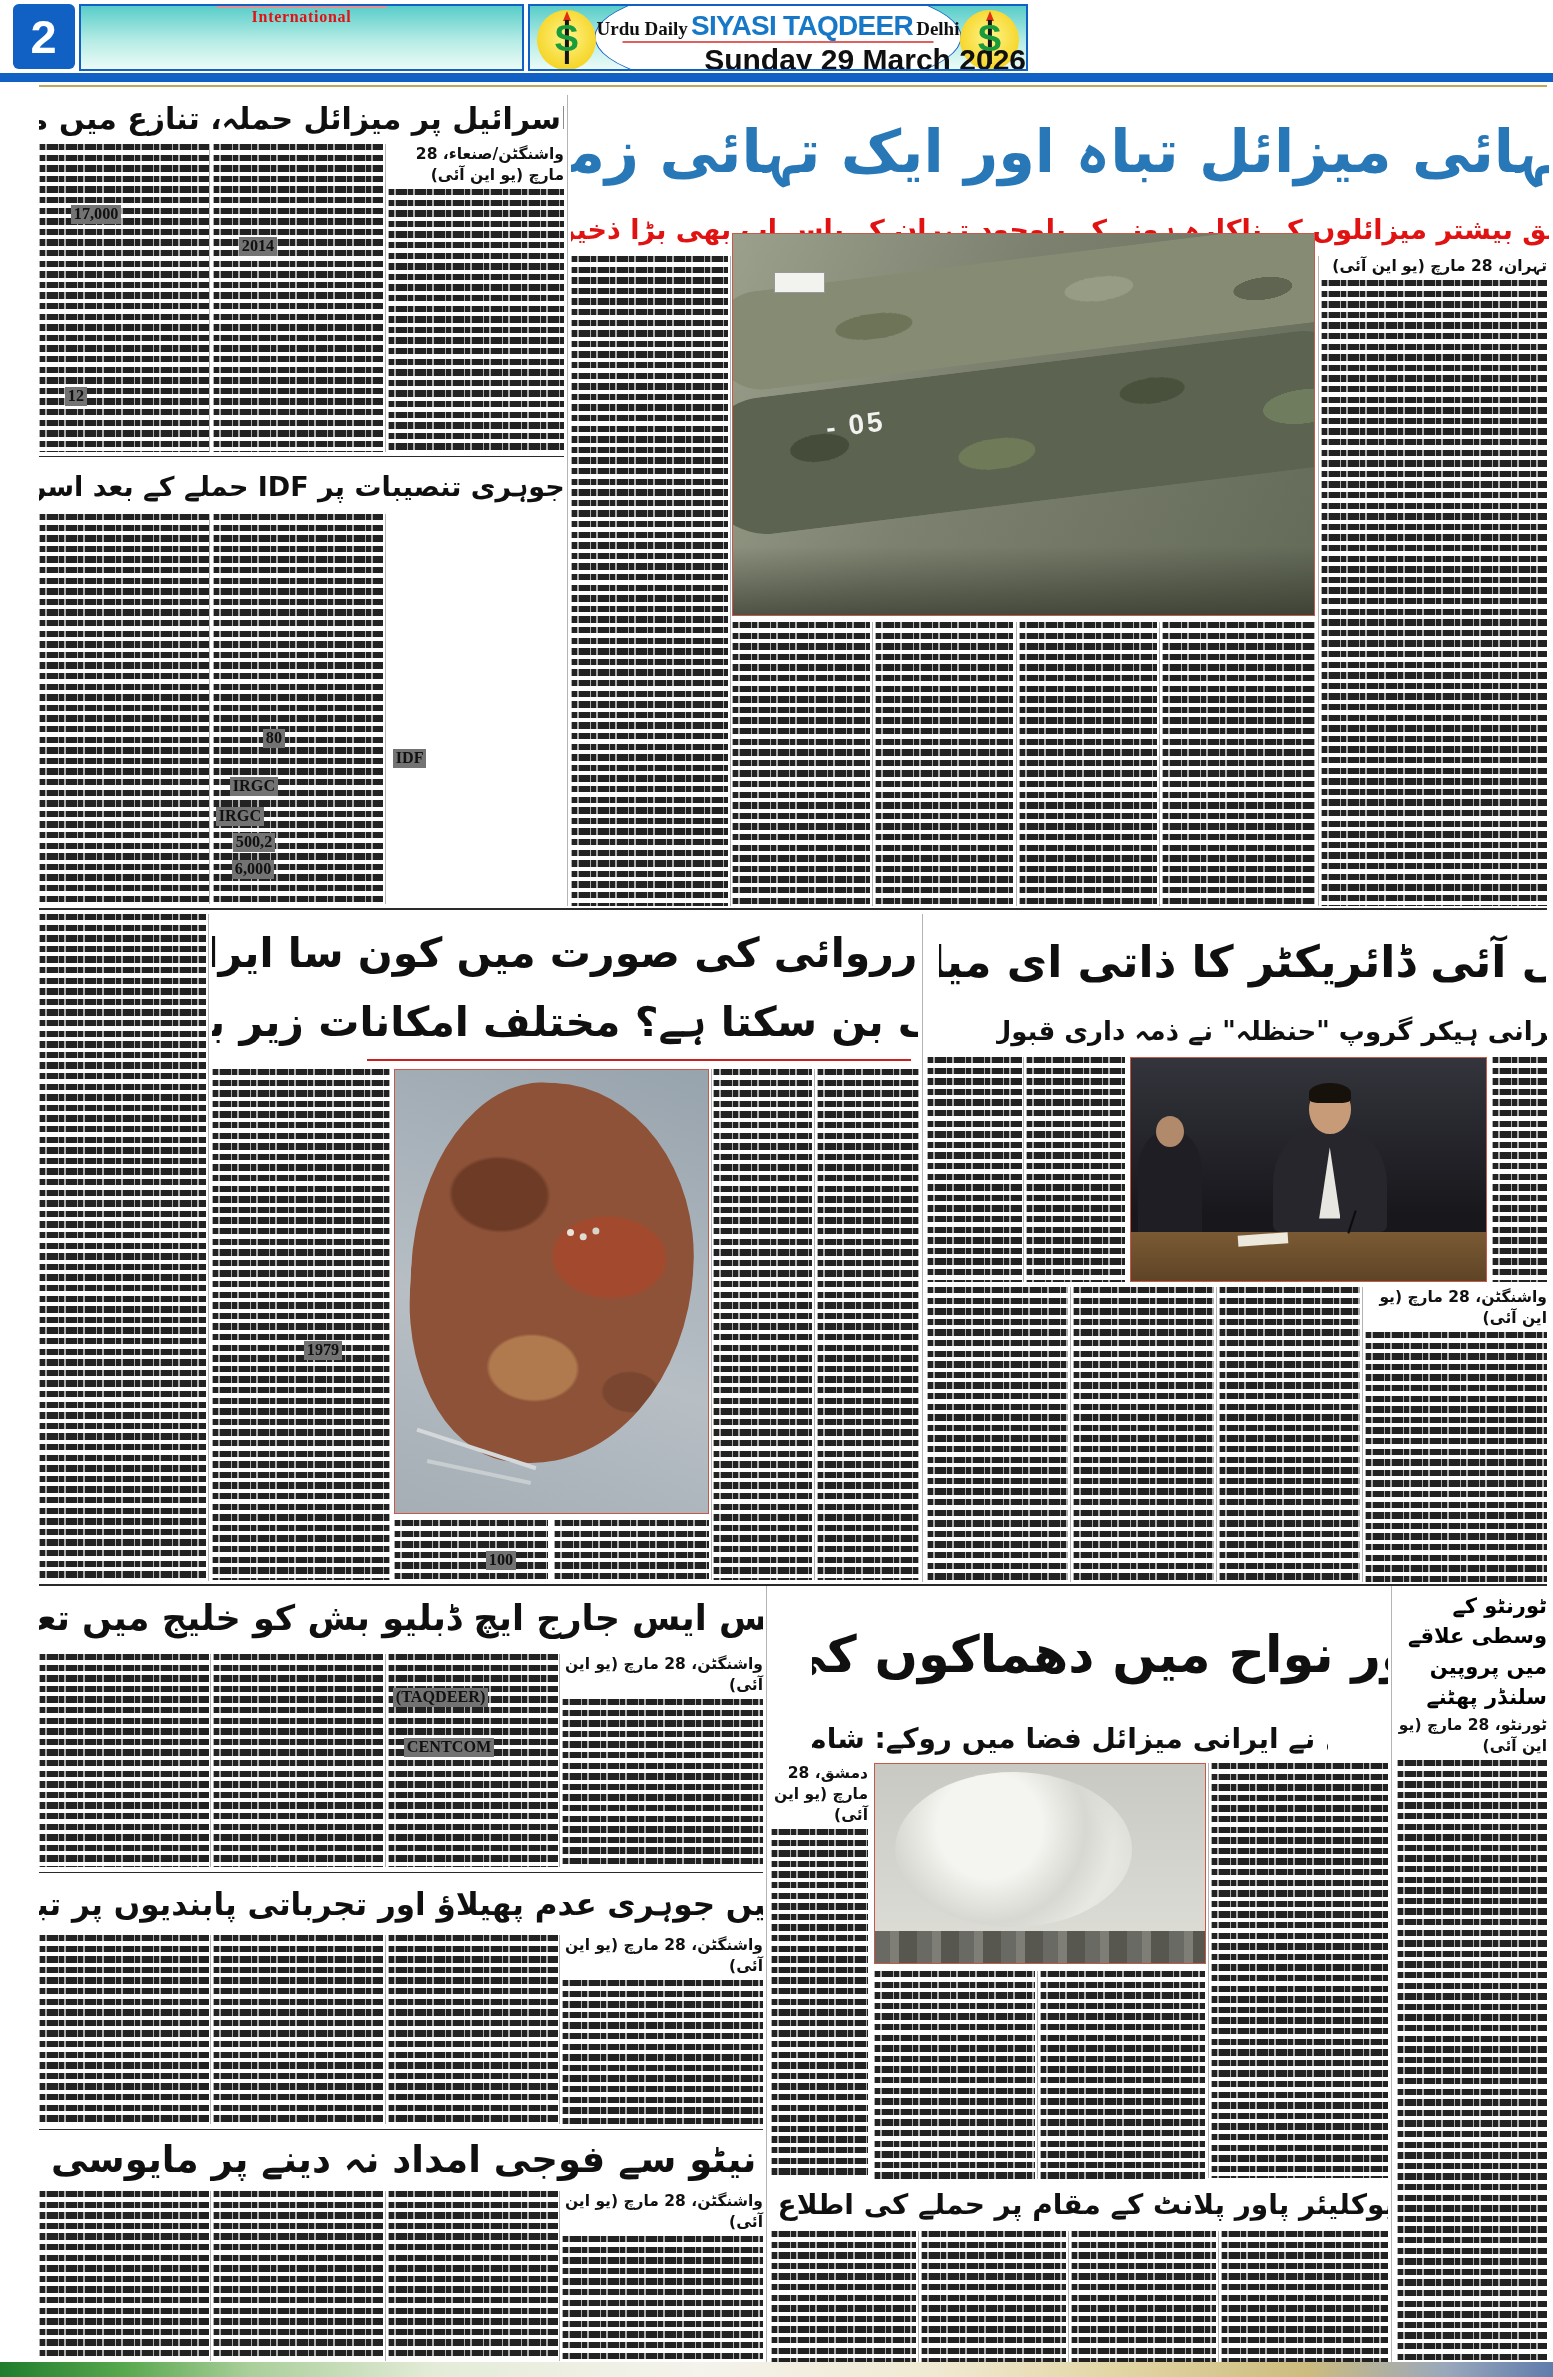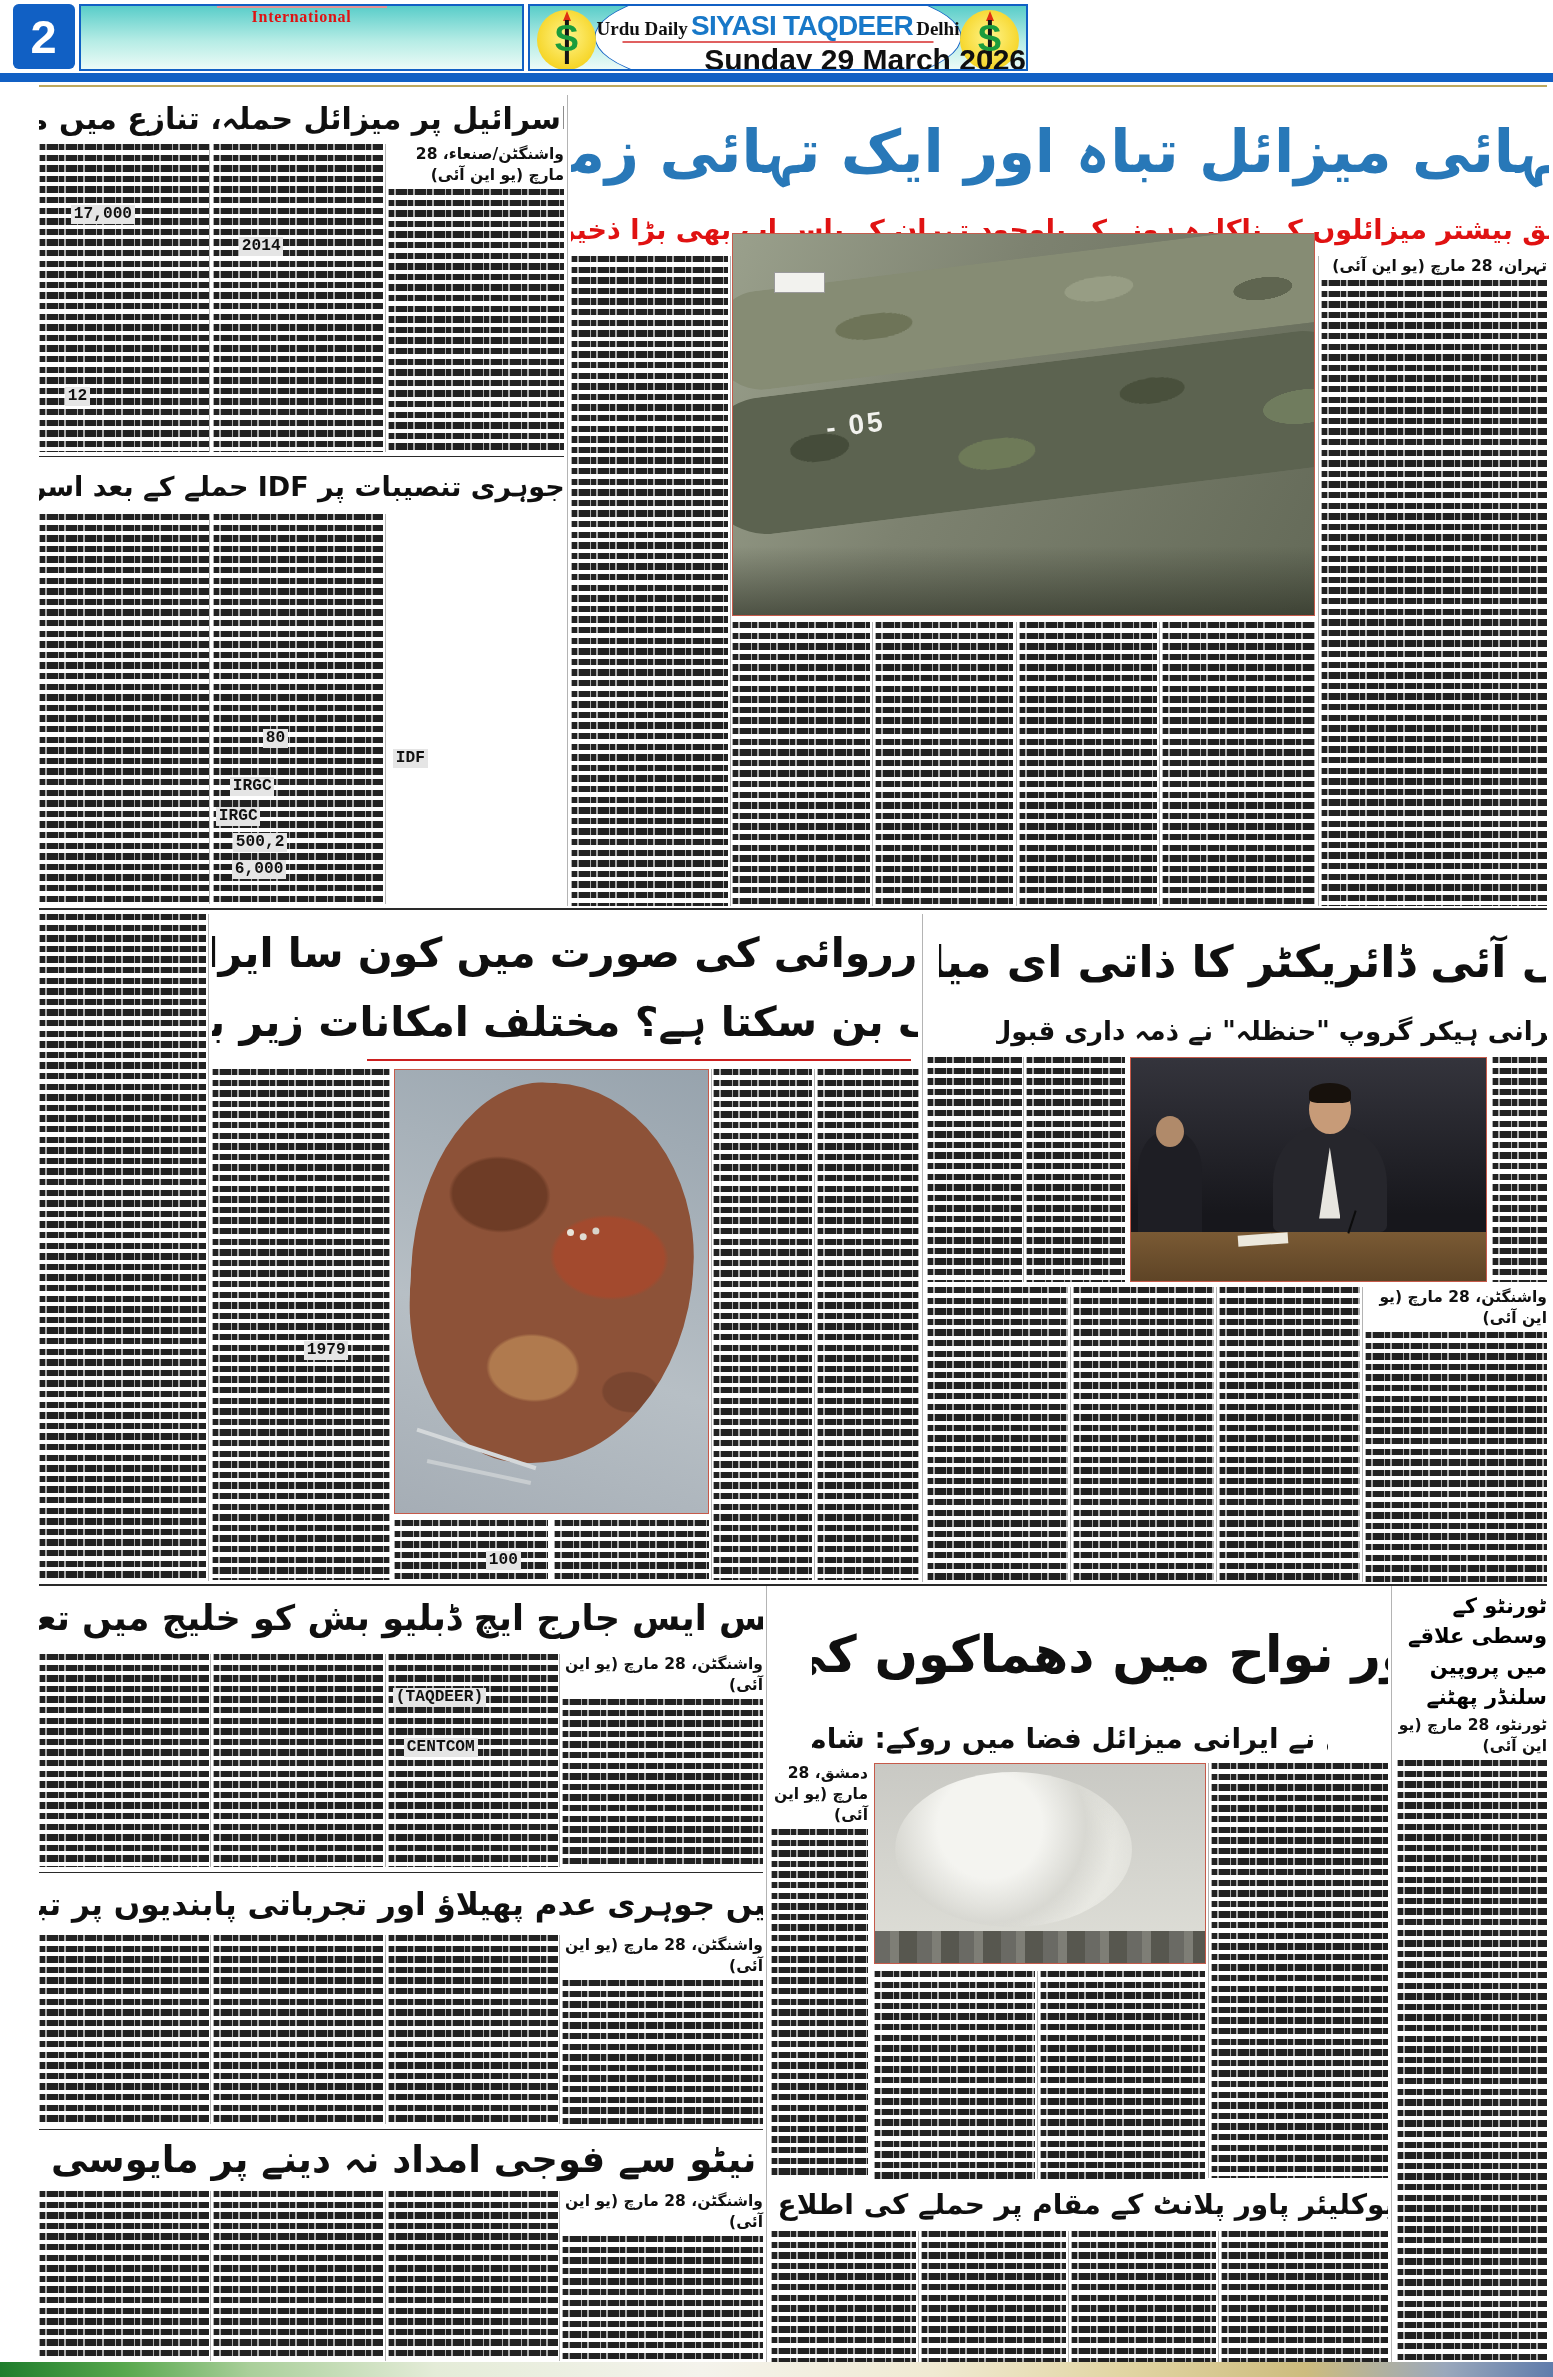--- a/index.html
+++ b/index.html
@@ -9,21 +9,21 @@
   .urdu{direction:rtl;font-family:"DejaVu Sans","Liberation Sans",sans-serif}
   .hl{font-weight:bold;color:#101010;display:flex;align-items:center;justify-content:center;white-space:nowrap;overflow:hidden;line-height:1.05}
   .greek{background-image:
       repeating-linear-gradient(90deg, rgba(255,255,255,.62) 0 1.4px, rgba(255,255,255,0) 1.4px 6.4px, rgba(255,255,255,.62) 6.4px 7.8px, rgba(255,255,255,0) 7.8px 19px),
       repeating-linear-gradient(180deg,#222 0 6.4px,#ffffff 6.4px 10.6px)}
   .colflex{display:flex;flex-direction:column}
   .fill{flex:1 1 auto}
   .dl{font-weight:bold;font-size:15.5px;line-height:1.35;text-align:right;background:#fff;padding-bottom:3.5px;color:#111}
   .vr{position:absolute;width:0.7px;background:#b4b4b4}
   .hr{position:absolute;height:1.4px;background:#2a2a2a}
-  .tok{position:absolute;background:#e5e5e5;font-weight:bold;color:#111;padding:0 2.8px;font-size:16.2px;line-height:1.15;font-family:Liberation Mono, monospace}
+  .tok{position:absolute;background:#737373;font-weight:bold;color:#111;padding:0 2.8px;font-size:16.2px;line-height:1.15;font-family:Liberation Serif, serif}
   .photo{position:absolute;border:1.4px solid #c65a4a;overflow:hidden}
   .teal{background:linear-gradient(180deg,#59cdc9 0%,#b5ece5 55%,#ecfbf7 100%);border:2.1px solid #1160c4}
   .serif{font-family:"Liberation Serif",serif}
 </style>
 </head>
 <body>
 
 <div class="page">
 
   <div class="abs" style="left:12.7px;top:4.2px;width:62px;height:65px;background:#1160c4;border-radius:5.7px;display:flex;align-items:center;justify-content:center">

